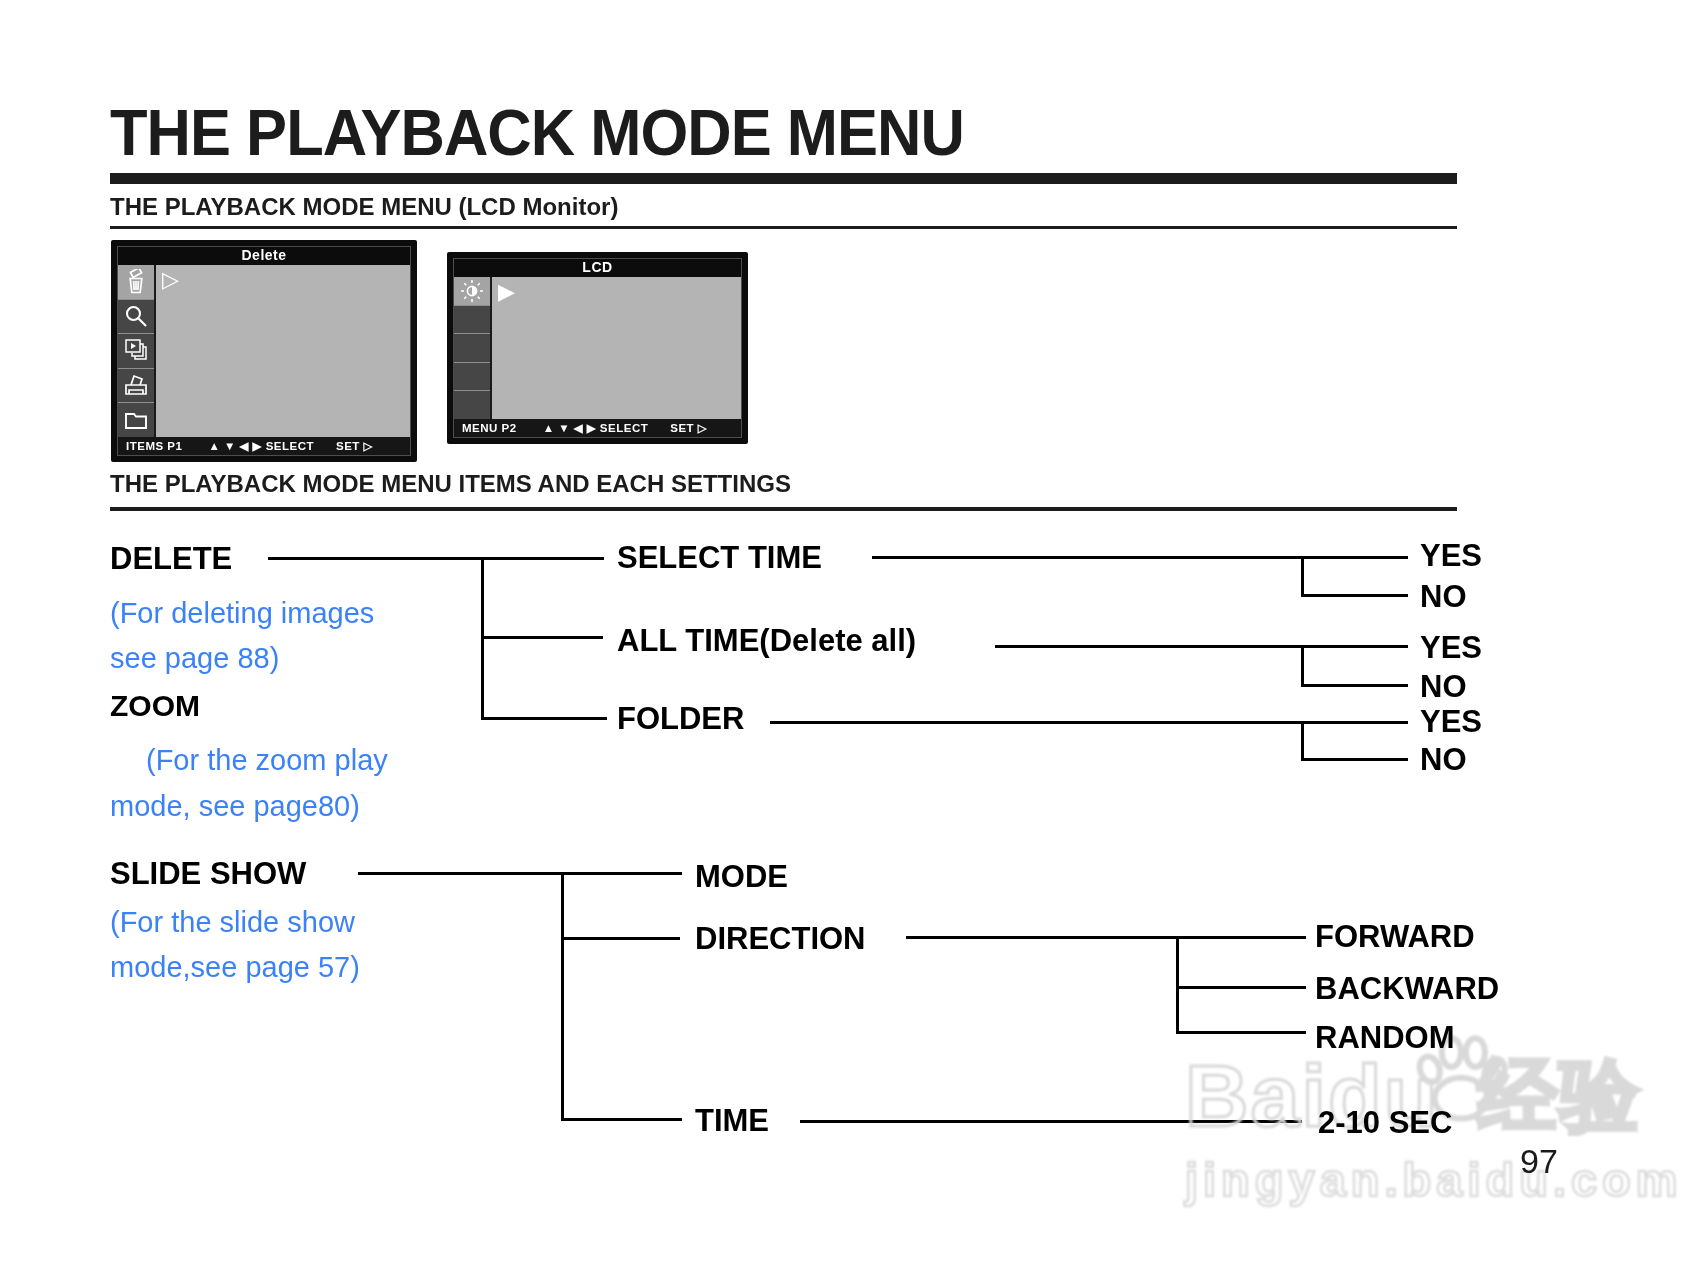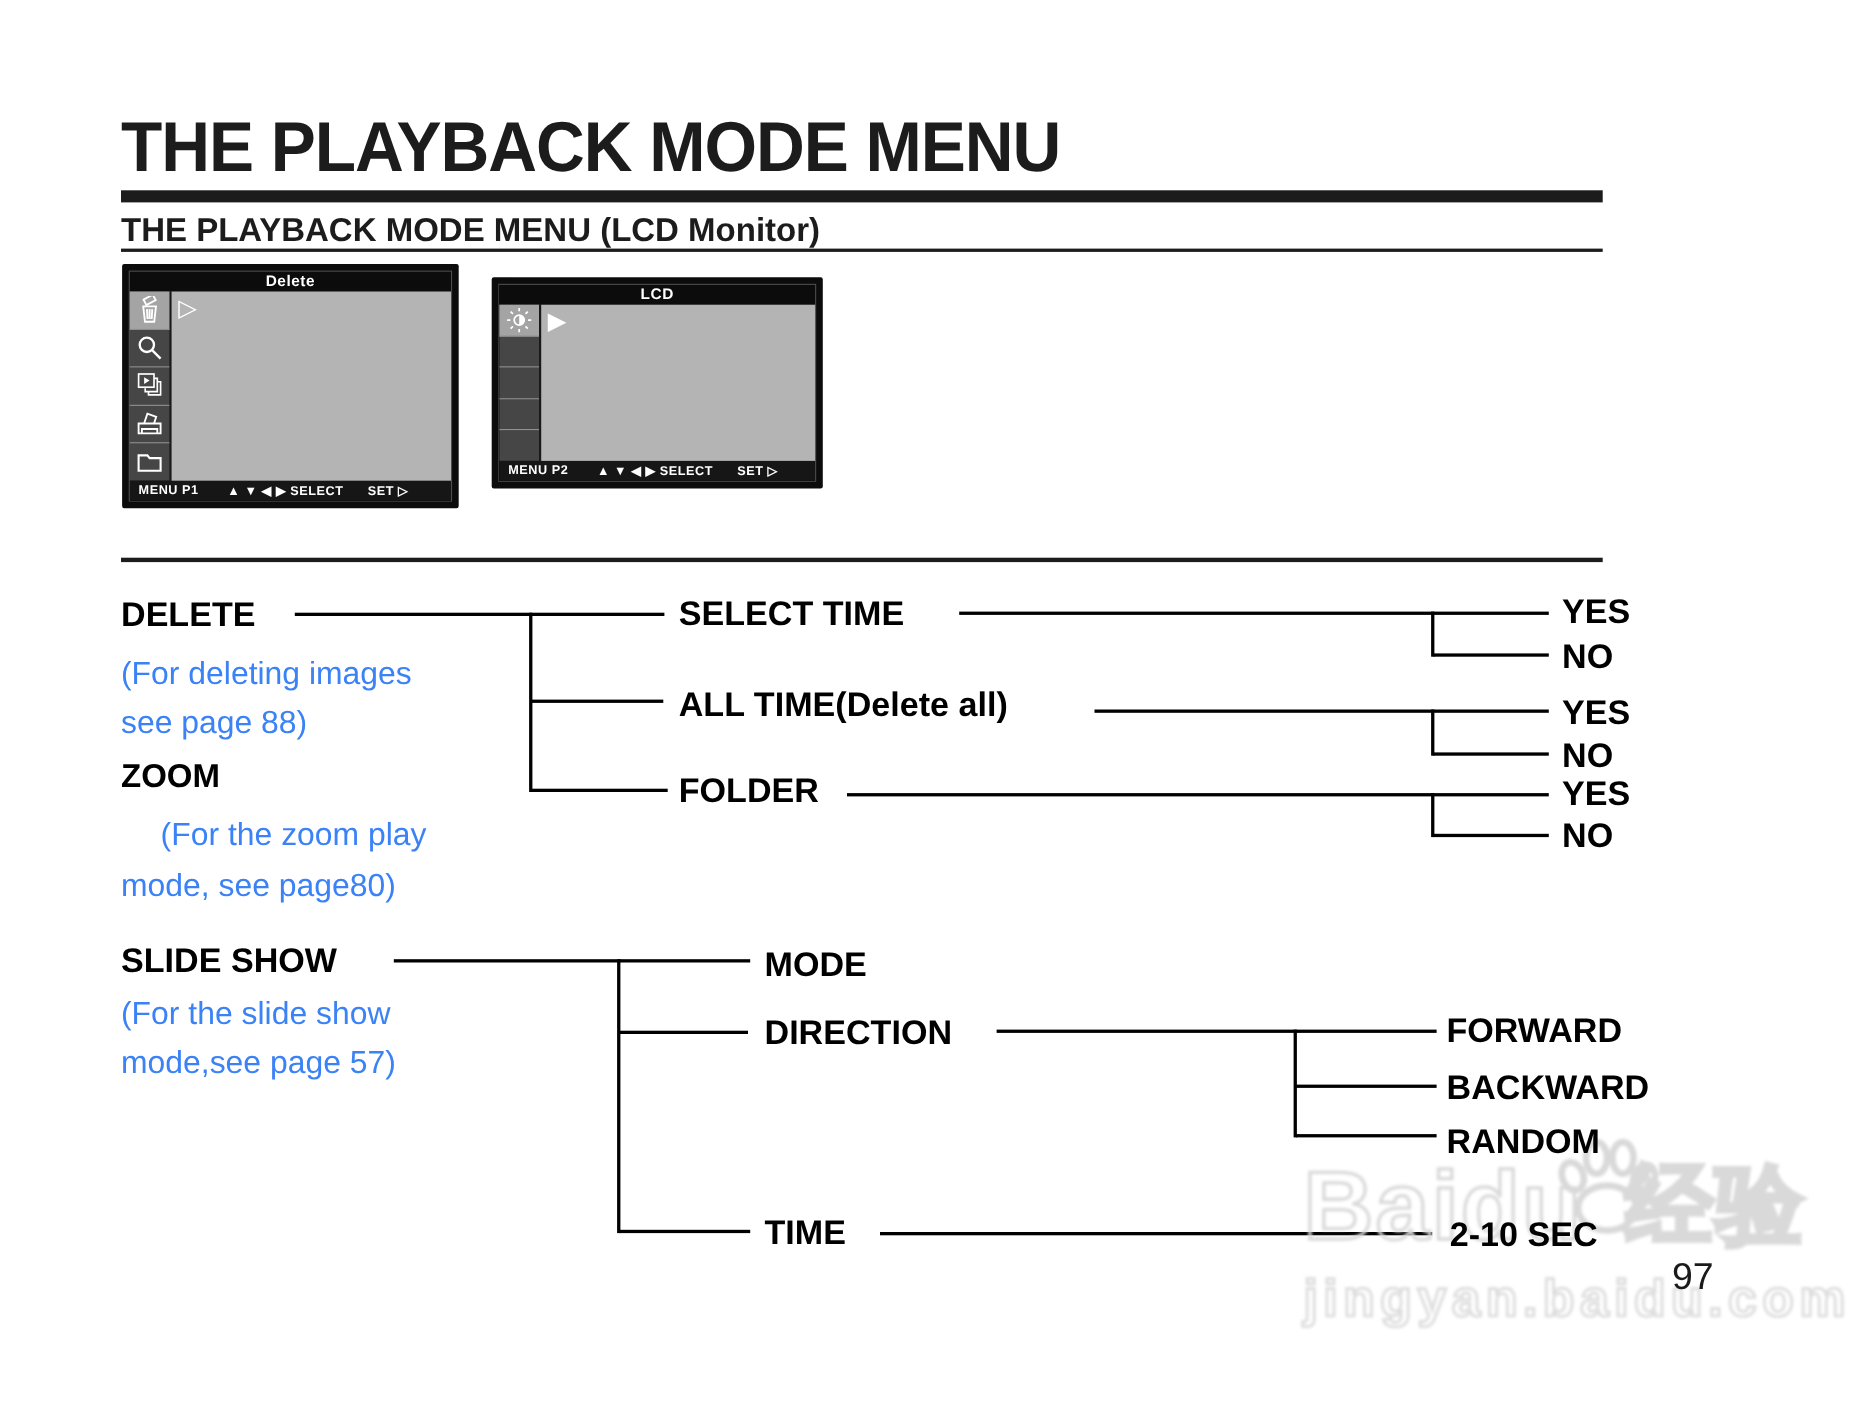--- a/index.html
+++ b/index.html
@@ -8,21 +8,21 @@
     font-family:"Liberation Sans", sans-serif;color:#111;
   }
   
   .main-title{
     position:absolute;left:110px;top:96px;margin:0;
     font-size:64px;font-weight:bold;letter-spacing:-1px;color:#1c1c1c;
     transform:scaleX(.96);transform-origin:left;white-space:nowrap;
   }
   .rule{position:absolute;left:110px;background:#1c1c1c;}
   .sub-head{
-    position:absolute;left:110px;margin:0;font-size:30px;font-weight:bold;
+    position:absolute;left:110px;margin:0;font-size:24px;font-weight:bold;
     color:#1c1c1c;white-space:nowrap;letter-spacing:0;
   }
   
   .screen{position:absolute;background:#0c0c0c;border-radius:2px;box-sizing:border-box;padding:7px;}
   .screen-inner{width:100%;height:100%;display:flex;flex-direction:column;box-shadow:0 0 0 1px #4d4d4d;}
   .screen-title{
     height:18px;flex:0 0 18px;background:#0c0c0c;color:#fff;font-size:14px;font-weight:bold;
     text-align:center;line-height:17px;letter-spacing:.5px;
   }
   .screen-body{flex:1;display:flex;min-height:0;}
@@ -114,21 +114,21 @@
               <path d="M3 21 V7 h8 l2 2.5 h10 V21 Z"></path>
             </g>
               </svg>
           </div>
         </div>
         <div class="mainarea">
           <span class="cursor">▷</span>
         </div>
       </div>
       <div class="screen-bar">
-        <span>MENU P1</span>
+        <span>ITEMS P1</span>
         <span class="nav">▲ ▼ ◀ ▶ SELECT</span>
         <span class="set">SET ▷</span>
       </div>
     </div>
   </div>
 
   <div class="screen" style="left:447px;top:252px;width:301px;height:192px;">
     <div class="screen-inner">
       <div class="screen-title">LCD</div>
       <div class="screen-body">
@@ -152,20 +152,21 @@
         </div>
       </div>
       <div class="screen-bar">
         <span>MENU P2</span>
         <span class="nav">▲ ▼ ◀ ▶ SELECT</span>
         <span class="set">SET ▷</span>
       </div>
     </div>
   </div>
 
+  <h2 class="sub-head" style="top:470px;">THE PLAYBACK MODE MENU ITEMS AND EACH SETTINGS</h2>
   <div class="rule" style="top:507px;width:1347px;height:4px;"></div>
 
   <div class="wm" style="left:1185px;top:1052px;">
     <div class="wm-logo">
       <span class="wm-text">Baidu</span>
       <svg class="paw" width="120" height="120" viewBox="0 0 100 100">
         <g fill="none" stroke="#d9d9d9" stroke-width="5">
           <ellipse cx="50" cy="66" rx="22" ry="17"></ellipse>
           <ellipse cx="24" cy="42" rx="8" ry="11" transform="rotate(-20 24 42)"></ellipse>
           <ellipse cx="42" cy="28" rx="8" ry="12"></ellipse>

